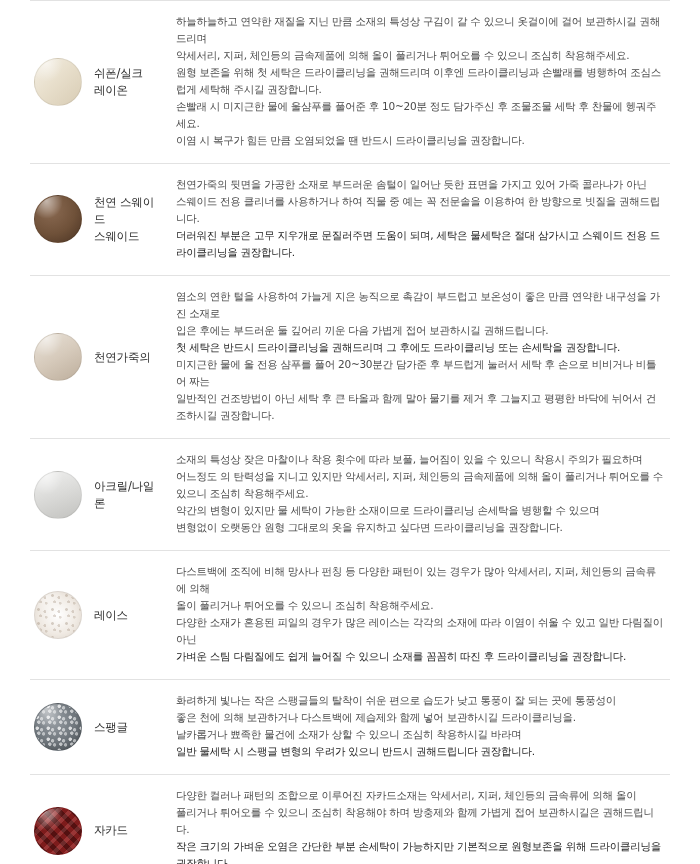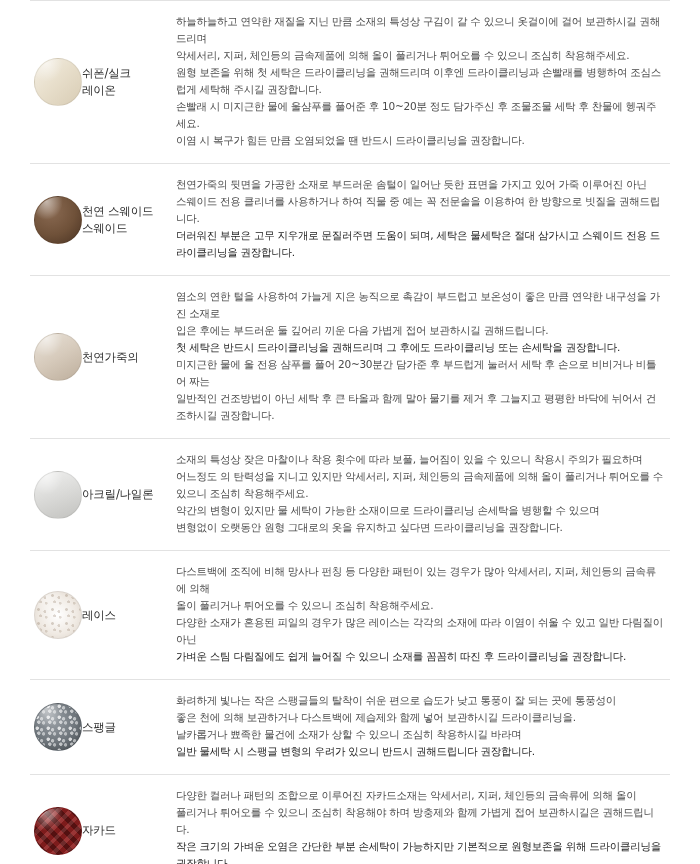--- a/index.html
+++ b/index.html
@@ -40,20 +40,21 @@
     box-sizing: border-box;
   }
   td.desc-cell {
     vertical-align: middle;
     padding: 12px 4px 14px 6px;
     box-sizing: border-box;
   }
   .material-inner {
     display: flex;
     align-items: center;
+    gap: 12px;
   }
   .swatch {
     width: 46px;
     height: 46px;
     border-radius: 50%;
     flex: 0 0 46px;
     background: #ddd;
     position: relative;
     overflow: hidden;
     border: 1px solid rgba(0,0,0,0.06);
@@ -176,21 +177,21 @@
         <td class="material-cell">
           <div class="material-inner">
             <span class="swatch tex-suede">
                 <span class="glare"></span>
               </span>
             <span class="material-name">천연 스웨이드
 스웨이드</span>
           </div>
         </td>
         <td class="desc-cell">
-          <div class="desc-line">천연가죽의 뒷면을 가공한 소재로 부드러운 솜털이 일어난 듯한 표면을 가지고 있어 가죽 이루어진 아닌</div>
+          <div class="desc-line">천연가죽의 뒷면을 가공한 소재로 부드러운 솜털이 일어난 듯한 표면을 가지고 있어 가죽 콜라나가 아닌</div>
           <div class="desc-line">스웨이드 전용 클리너를 사용하거나 하여 직물 중 예는 꼭 전문솔을 이용하여 한 방향으로 빗질을 권해드립니다.</div>
           <div class="desc-line bold">더러워진 부분은 고무 지우개로 문질러주면 도움이 되며, 세탁은 물세탁은 절대 삼가시고 스웨이드 전용 드라이클리닝을 권장합니다.</div>
         </td>
       </tr>
 
       <tr class="material-row">
         <td class="material-cell">
           <div class="material-inner">
             <span class="swatch tex-cashmere">
                 <span class="glare"></span>

